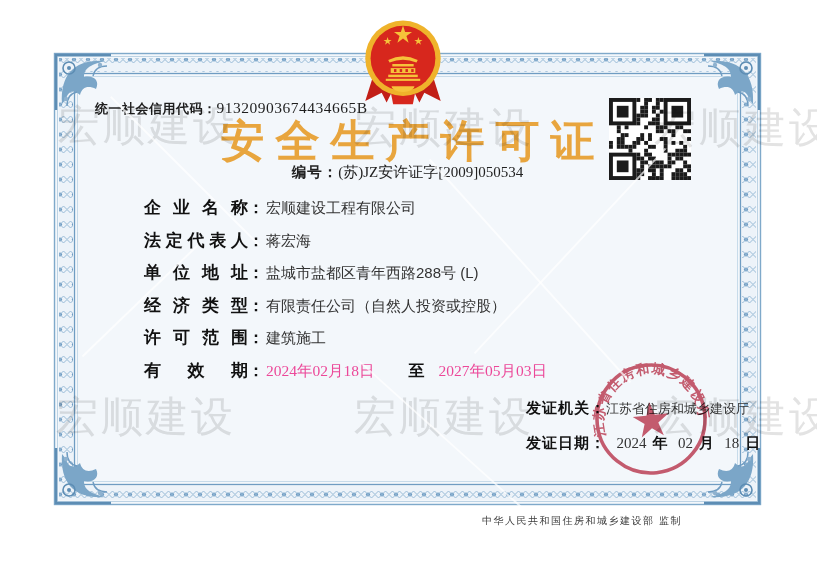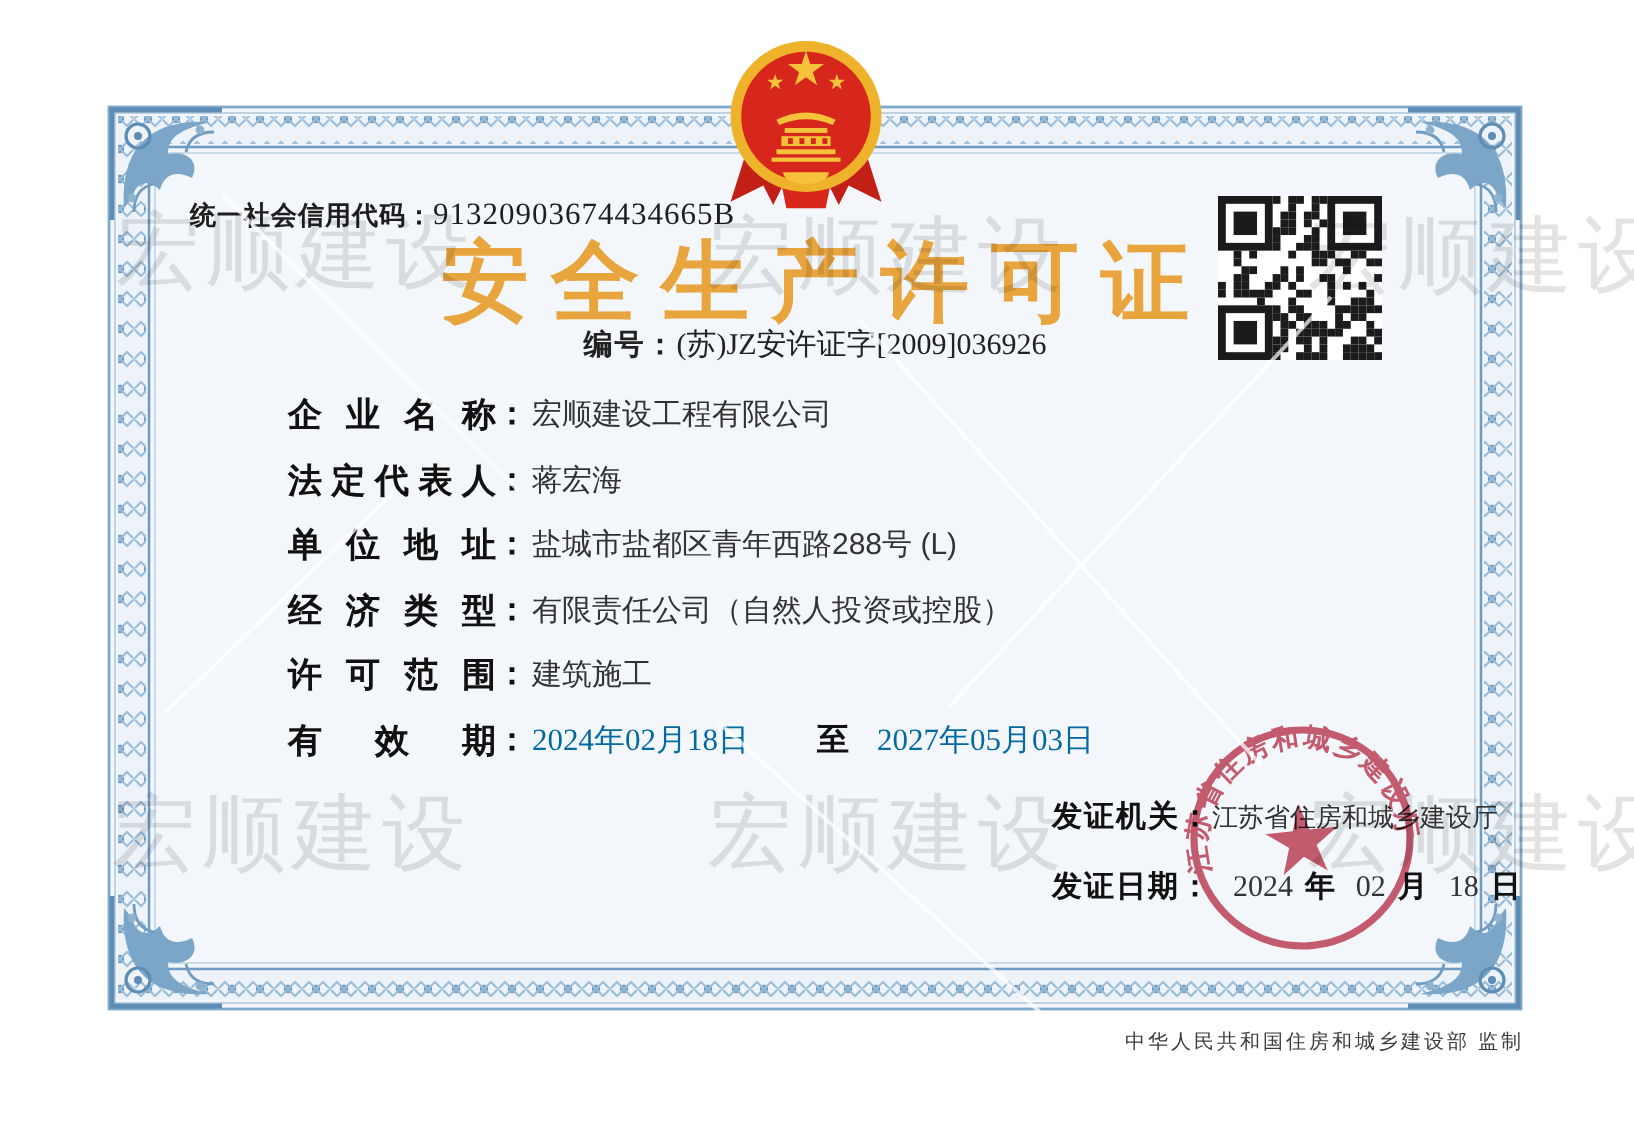--- a/index.html
+++ b/index.html
@@ -31,36 +31,36 @@
   .qr{position:absolute;left:609px;top:98px;width:82px;height:82px;background:#fff;}
 
   
   .fields{position:absolute;left:144px;top:197px;width:480px;}
   .frow{height:22px;line-height:22px;margin-bottom:10.5px;white-space:nowrap;}
   .flabel{display:inline-block;width:104px;font-size:17px;font-weight:bold;color:#111;
           text-align:justify;text-align-last:justify;-moz-text-align-last:justify;vertical-align:bottom;}
   .fcolon{font-size:16px;font-weight:bold;color:#111;margin-right:2px;}
   .fvalue{font-size:15px;color:#333;}
   .sep-word{font-size:16px;font-weight:bold;color:#111;margin:0 14px 0 34px;}
-  .datev{font-family:"Liberation Serif","DejaVu Serif",serif;font-size:15.5px;color:#0369a1;}
+  .datev{font-family:"Liberation Serif","DejaVu Serif",serif;font-size:15.5px;color:#ec4899;}
 
   
   .issuer-row,.date-row{position:absolute;left:526px;white-space:nowrap;}
   .issuer-row{top:399px;}
   .date-row{top:434px;}
   .iss-lbl{font-size:15px;font-weight:bold;color:#111;letter-spacing:1px;}
   .iss-val{font-size:13px;color:#333;}
   .date-num{font-family:"Liberation Serif","DejaVu Serif",serif;font-size:15px;color:#333;margin:0 6px;}
   .date-unit{font-size:15px;font-weight:bold;color:#111;}
 
   .seal{position:absolute;left:592px;top:360px;width:118px;height:118px;opacity:.82;
         mix-blend-mode:multiply;transform:rotate(-6deg);}
 
-  .footer{position:absolute;left:402px;top:514px;width:360px;text-align:right;
-          font-family:Liberation Serif, serif;font-size:10px;color:#3c3c3c;
+  .footer{position:absolute;left:402px;top:514px;width:360px;text-align:center;
+          font-family:Liberation Sans, sans-serif;font-size:10px;color:#3c3c3c;
           letter-spacing:1.5px;}
 
   
   .wm{position:absolute;font-size:42px;color:#cccccc;letter-spacing:3px;opacity:.55;
       mix-blend-mode:multiply;white-space:nowrap;pointer-events:none;margin-left:18px;}
   .wm1{left:40px;top:98px;}
   .wm2{left:336px;top:100px;}
   .wm3{left:636px;top:100px;}
   .wm4{left:38px;top:389px;}
   .wm5{left:336px;top:389px;}
@@ -140,21 +140,21 @@
     </g>
   </svg>
 
   <div class="credit">
     <span class="lbl">统一社会信用代码</span><span class="lbl">：</span><span class="val">91320903674434665B</span>
   </div>
 
   <div class="title">安全生产许可证</div>
 
   <div class="serial">
-    <span class="lbl">编号</span><span class="lbl">：</span><span class="val">(苏)JZ安许证字[2009]036926</span>
+    <span class="lbl">编号</span><span class="lbl">：</span><span class="val">(苏)JZ安许证字[2009]050534</span>
   </div>
 
   <svg id="qr" class="qr" viewBox="0 0 82 82">
       <rect x="0" y="0" width="82" height="82" fill="#ffffff"></rect>
       <rect x="0" y="42.95238095238095" width="3.9047619047619047" height="3.9047619047619047" fill="#1b1b1b"></rect>
       <rect x="0" y="46.857142857142854" width="3.9047619047619047" height="3.9047619047619047" fill="#1b1b1b"></rect>
       <rect x="7.809523809523809" y="27.333333333333332" width="3.9047619047619047" height="3.9047619047619047" fill="#1b1b1b"></rect>
       <rect x="7.809523809523809" y="31.238095238095237" width="3.9047619047619047" height="3.9047619047619047" fill="#1b1b1b"></rect>
       <rect x="7.809523809523809" y="39.047619047619044" width="3.9047619047619047" height="3.9047619047619047" fill="#1b1b1b"></rect>
       <rect x="7.809523809523809" y="42.95238095238095" width="3.9047619047619047" height="3.9047619047619047" fill="#1b1b1b"></rect>

